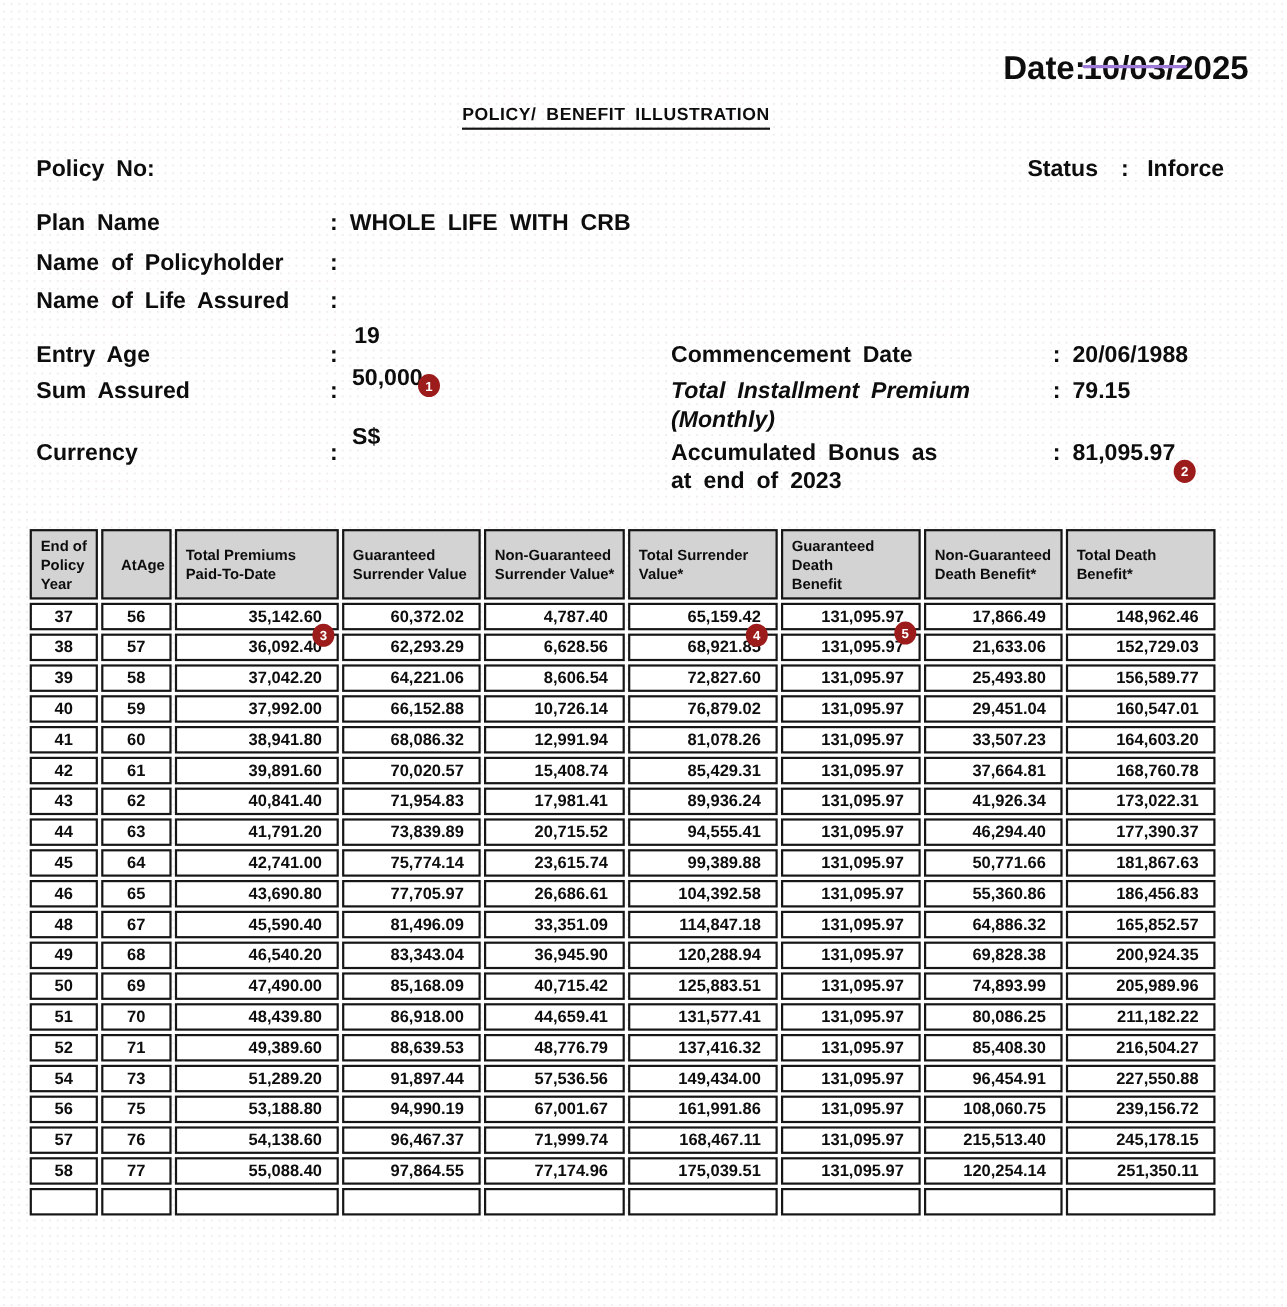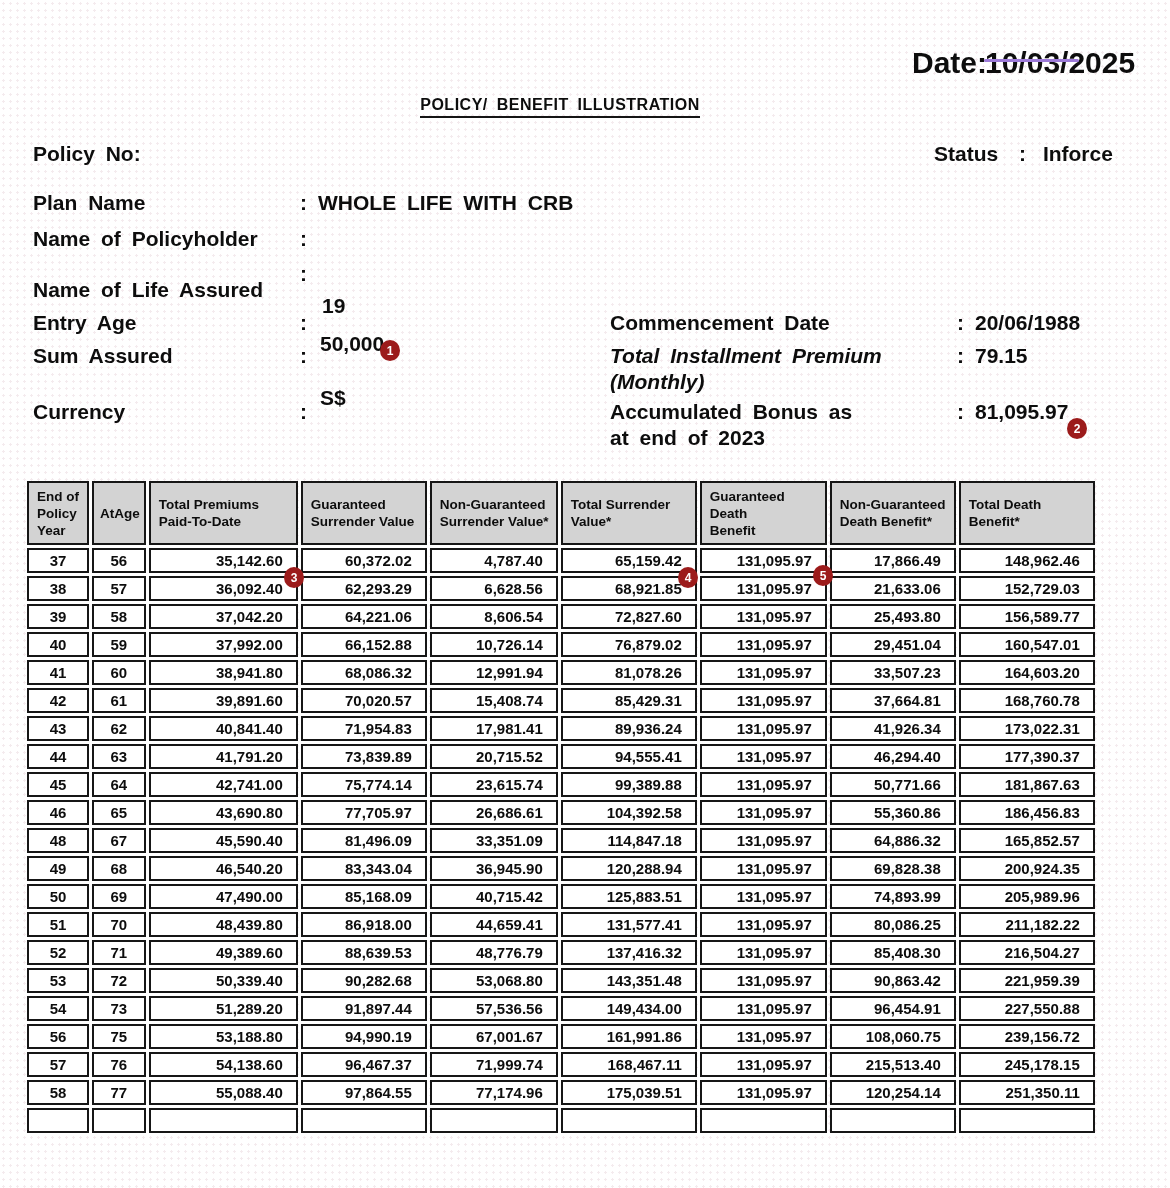--- a/index.html
+++ b/index.html
@@ -35,21 +35,21 @@
   table.illus {
     position:absolute; left:24px; top:478px;
     border-collapse:separate; border-spacing:3px;
     table-layout:fixed; background:transparent;
   }
   table.illus th {
     background:#d3d3d3; border:2px solid #161616;
     font-size:13.5px; font-weight:bold; text-align:left; vertical-align:middle;
     padding:4px 4px 4px 8px; white-space:pre-line; line-height:17px; height:64px;
   }
-  table.illus th.center { text-align:center; padding-left:6px; }
+  table.illus th.center { text-align:center; padding-left:16px; }
   table.illus td {
     background:#ffffff; border:2px solid #161616;
     font-size:15px; font-weight:bold; height:25px; line-height:21px;
     overflow:hidden; white-space:nowrap;
   }
   table.illus td.c { text-align:center; padding:0 2px; }
   table.illus td.r { text-align:right; padding:0 13px 0 2px; }
 </style>
 </head>
 <body>
@@ -72,21 +72,21 @@
   </div>
 
   <div class="abs hdr-txt" style="left:33px; top:190px;">Plan Name</div>
   <div class="abs hdr-txt" style="left:300px; top:190px;">:</div>
   <div class="abs hdr-txt" style="left:33px; top:226px;">Name of Policyholder</div>
 
   <div class="abs hdr-txt" style="left:318px; top:190px;">WHOLE LIFE WITH CRB</div>
   <div class="abs hdr-txt" style="left:300px; top:226px;">:</div>
   <div class="abs hdr-txt" style="left:318px; top:226px;"></div>
 
-  <div class="abs hdr-txt" style="left:33px; top:261px;margin-top:16px;">Name of Life Assured</div>
+  <div class="abs hdr-txt" style="left:33px; top:261px;">Name of Life Assured</div>
   <div class="abs hdr-txt" style="left:300px; top:261px;">:</div>
   <div class="abs hdr-txt" style="left:318px; top:261px;"></div>
 
   <div class="abs hdr-txt" style="left:33px; top:310px;">Entry Age</div>
   <div class="abs hdr-txt" style="left:300px; top:310px;">:</div>
   <div class="abs hdr-txt" style="left:322px; top:293px;">19</div>
 
   <div class="abs hdr-txt" style="left:33px; top:343px;">Sum Assured</div>
   <div class="abs hdr-txt" style="left:300px; top:343px;">:</div>
   <div class="abs hdr-txt" style="left:320px; top:331px;">50,000</div>
@@ -305,31 +305,20 @@
           <td class="c">71</td>
           <td class="r">49,389.60</td>
           <td class="r">88,639.53</td>
           <td class="r">48,776.79</td>
           <td class="r">137,416.32</td>
           <td class="r">131,095.97</td>
           <td class="r">85,408.30</td>
           <td class="r">216,504.27</td>
         </tr>
         <tr>
-          <td class="c">53</td>
-          <td class="c">72</td>
-          <td class="r">50,339.40</td>
-          <td class="r">90,282.68</td>
-          <td class="r">53,068.80</td>
-          <td class="r">143,351.48</td>
-          <td class="r">131,095.97</td>
-          <td class="r">90,863.42</td>
-          <td class="r">221,959.39</td>
-        </tr>
-        <tr>
           <td class="c">54</td>
           <td class="c">73</td>
           <td class="r">51,289.20</td>
           <td class="r">91,897.44</td>
           <td class="r">57,536.56</td>
           <td class="r">149,434.00</td>
           <td class="r">131,095.97</td>
           <td class="r">96,454.91</td>
           <td class="r">227,550.88</td>
         </tr>

